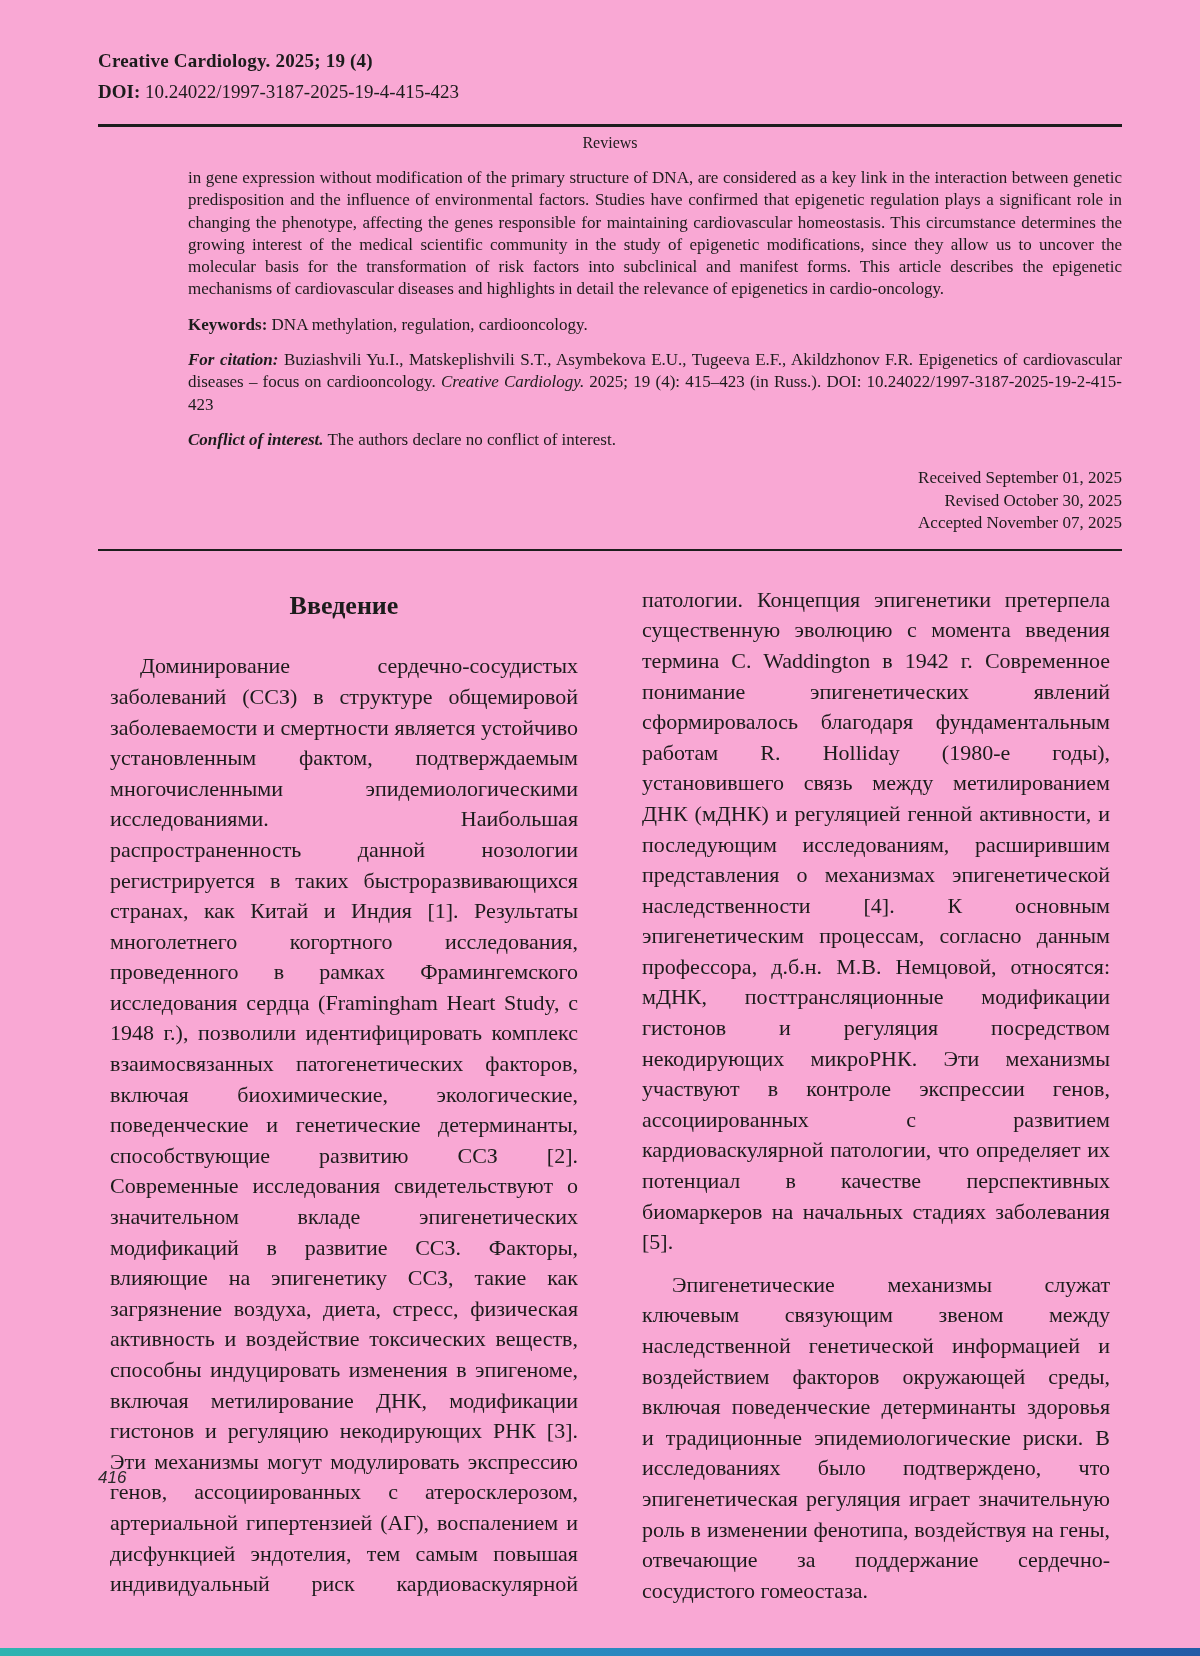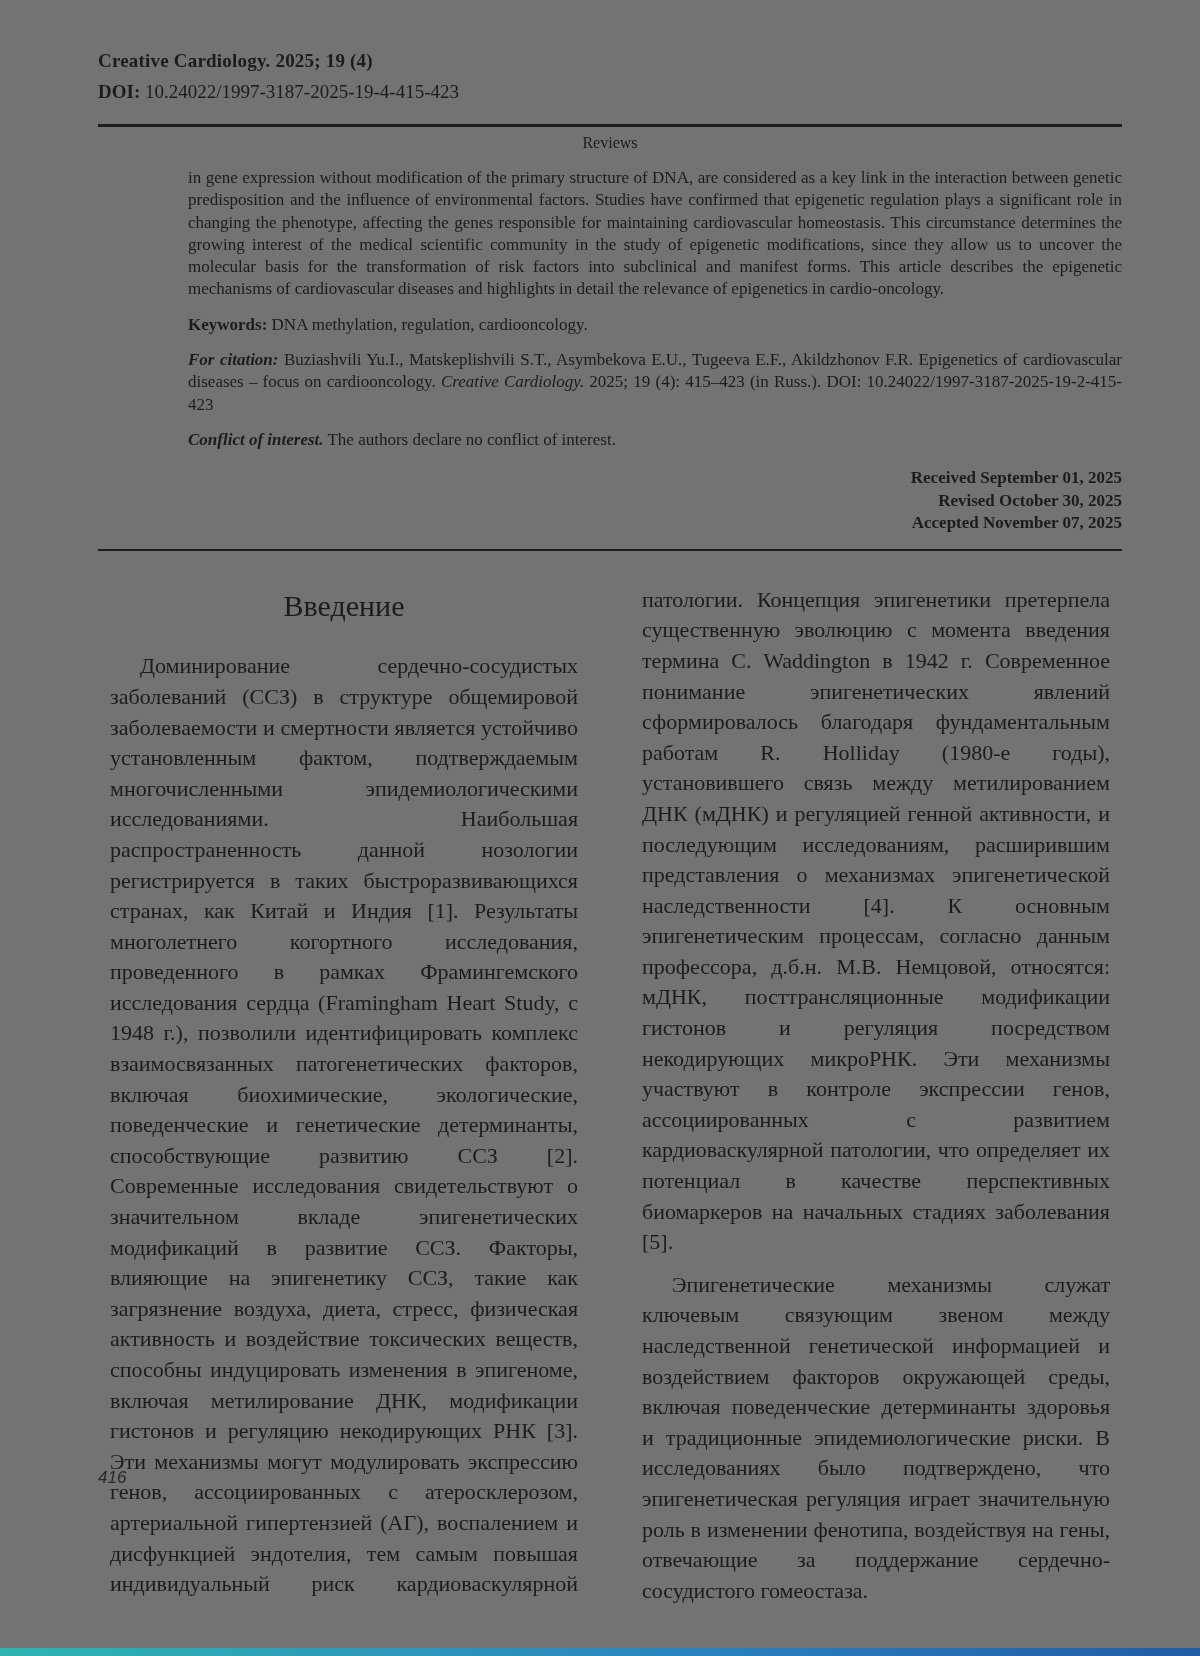--- a/index.html
+++ b/index.html
@@ -1,19 +1,19 @@
 <!DOCTYPE html>
 <html lang="en"><head>
 <meta charset="utf-8">
 <style>
   html,body{margin:0;padding:0;background:#ffffff;}
   .page{
     position:relative;
     width:1200px;height:1656px;
-    background:#737373;
+    background:#f9a8d4;
     overflow:hidden;
     box-sizing:border-box;
     padding:50px 78px 0 98px;
     font-family:"Liberation Serif", serif;
     color:#1c1c1c;
   }
   
   .journal-title{font-size:19px;font-weight:bold;letter-spacing:.2px;margin:0 0 9px 0;}
   .doi-line{font-size:19px;margin:0 0 21px 0;}
   .doi-line b{font-weight:bold;}
@@ -23,33 +23,33 @@
   .section-label{font-size:16px;margin:7px 0 0 0;text-align:center;}
   
   .frontmatter{margin-top:15px;margin-left:90px;font-size:17px;line-height:22.3px;}
   .frontmatter p{margin:0 0 13px 0;text-align:justify;}
   .frontmatter .lbl{font-weight:bold;}
   .frontmatter .lbl-i{font-weight:bold;font-style:italic;}
   .frontmatter .jrnl{font-style:italic;}
   
   .dates{margin-top:16px;text-align:right;font-size:17px;line-height:22.5px;}
   .dates div{margin:0;}
-  .dates{margin-bottom:14px;font-weight:bold;}
+  .dates{margin-bottom:14px;}
   
   .columns{
     margin-top:34px;
     column-count:2;
     column-gap:40px;
     text-align:justify;
     font-size:22px;
     line-height:30.6px;
     hyphens:auto;-webkit-hyphens:auto;
   }
   .columns h2{
-    font-size:30px;font-weight:normal;text-align:center;
+    font-size:26px;font-weight:bold;text-align:center;
     margin:6px 0 30px 0;
   }
   .columns p{margin:12px;text-indent:30px;}
   
   .pagenum{
     position:absolute;left:98px;top:1468px;
     font-family:"Liberation Sans", sans-serif;
     font-style:italic;font-size:17px;color:#2a2a2a;text-align:right;
   }
   .footer-bar{

